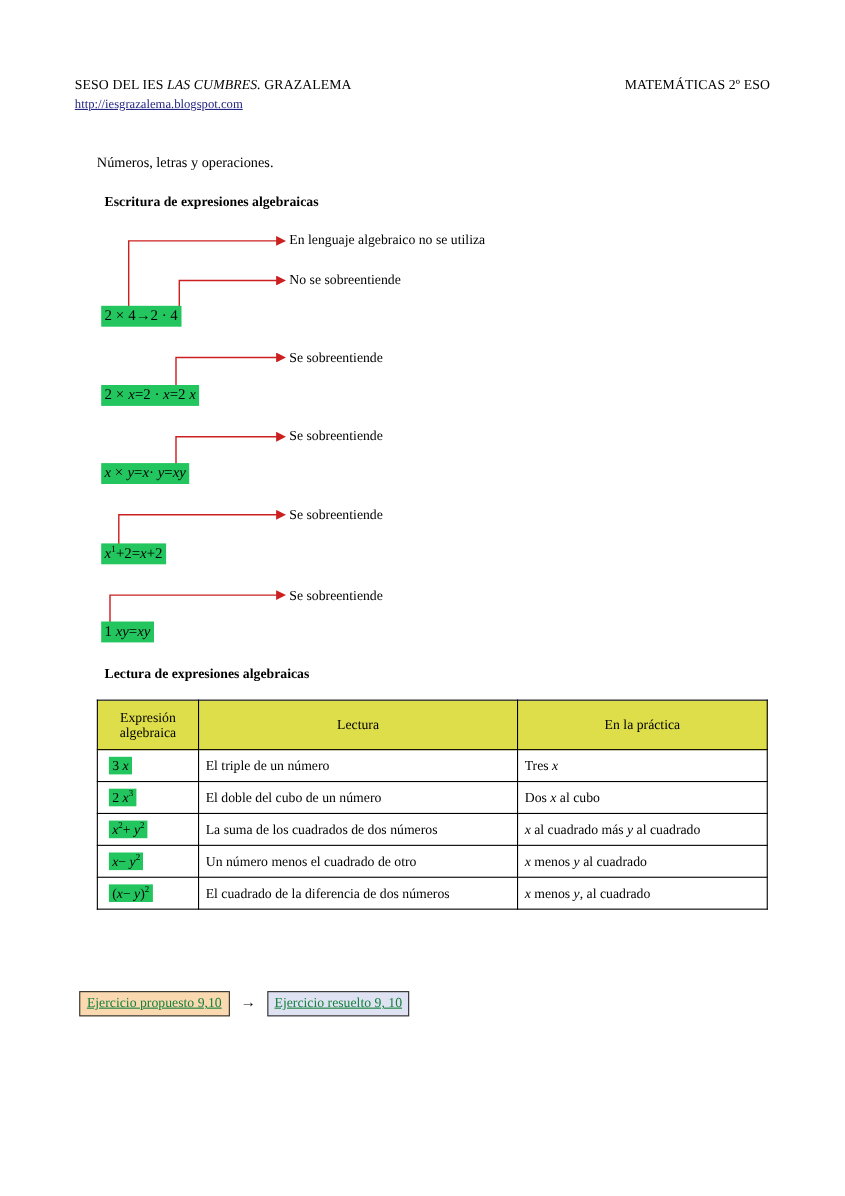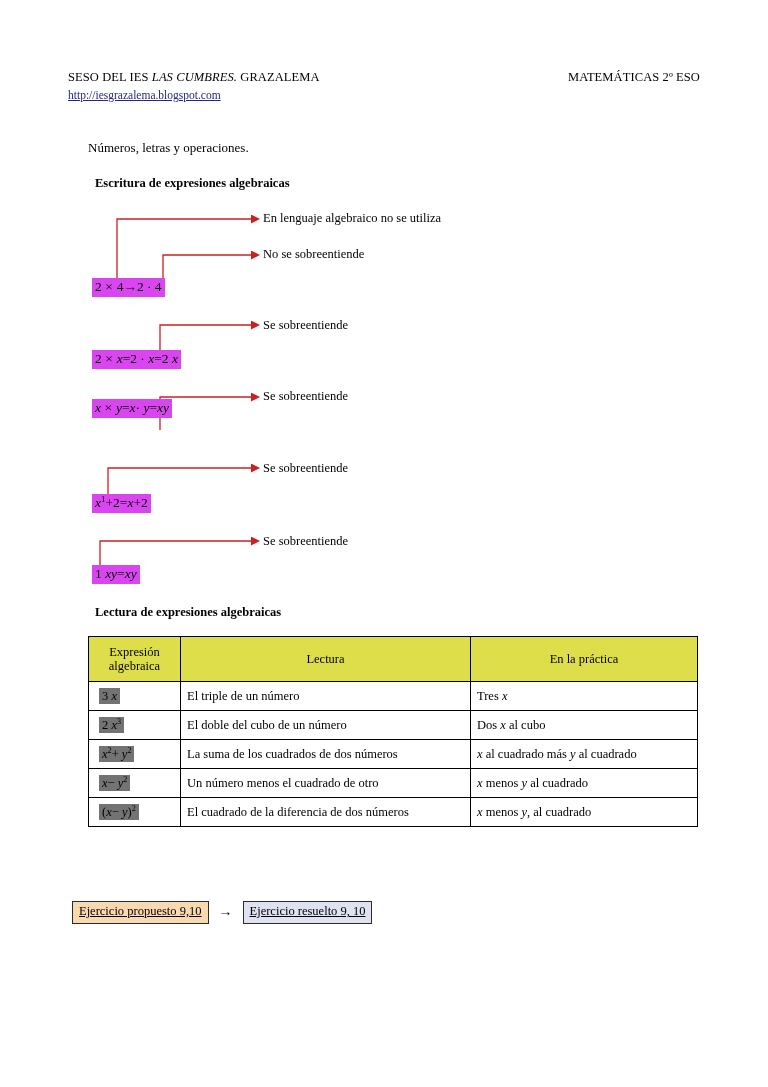--- a/index.html
+++ b/index.html
@@ -80,21 +80,21 @@
   
   .arrow-label {
     position: absolute;
     font-size: 12.5px;
     white-space: nowrap;
   }
 
   
   .formula {
     position: absolute;
-    background: #d946ef;
+    background: #22c55e;
     font-size: 13.5px;
     padding: 1px 3px;
     white-space: nowrap;
     line-height: 1.25;
   }
   .formula i, .mi { font-style: italic; }
   .formula sup, .cell-expr sup {
     font-size: 0.65em;
     vertical-align: super;
     line-height: 0;
@@ -137,21 +137,21 @@
   }
   table.lectura tbody td { height: 22px; }
   col.c1 { width: 92px; }
   col.c2 { width: 290px; }
   col.c3 { width: 227px; }
   .cell-expr {
     text-align: left;
     padding-left: 10px !important;
   }
   .cell-expr span.hl {
-    background: #737373;
+    background: #22c55e;
     padding: 1px 3px;
     white-space: nowrap;
   }
   .cell-txt { text-align: left; }
 
   
   .ex-row {
     position: absolute;
     left: 72px;
     top: 901px;
@@ -160,21 +160,21 @@
     gap: 8px;
   }
   .ex-box {
     border: 1px solid #2c2c2c;
     font-size: 12.5px;
     padding: 3px 6px 4px 6px;
     white-space: nowrap;
     line-height: 1.1;
   }
   .ex-box .lnk {
-    color: #000000;
+    color: #15803d;
     text-decoration: underline;
   }
   .ex-prop { background: #fbd9b0; }
   .ex-res  { background: #dfe2f2; }
   .ex-arrow {
     font-size: 14px;
     color: #000000;
     padding: 0 2px;
   }
 </style>
@@ -219,21 +219,21 @@
 
   <div class="arrow-label" style="left:263px; top:211px;">En lenguaje algebraico no se utiliza</div>
   <div class="arrow-label" style="left:263px; top:247px;">No se sobreentiende</div>
   <div class="arrow-label" style="left:263px; top:318px;">Se sobreentiende</div>
   <div class="arrow-label" style="left:263px; top:389px;">Se sobreentiende</div>
   <div class="arrow-label" style="left:263px; top:461px;">Se sobreentiende</div>
   <div class="arrow-label" style="left:263px; top:534px;">Se sobreentiende</div>
 
   <div class="formula" style="left:92px; top:278px;">2 <span class="sp">×</span> 4→2 · 4</div>
   <div class="formula" style="left:92px; top:350px;text-align:center;">2 <span class="sp">×</span> <i>x</i>=2 · <i>x</i>=2 <i>x</i></div>
-  <div class="formula" style="left:92px; top:399px;"><i>x</i> <span class="sp">×</span> <i>y</i>=<i>x</i>· <i>y</i>=<i>xy</i></div>
+  <div class="formula" style="left:92px; top:421px;"><i>x</i> <span class="sp">×</span> <i>y</i>=<i>x</i>· <i>y</i>=<i>xy</i></div>
   <div class="formula" style="left:92px; top:494px;"><i>x</i><sup>1</sup>+2=<i>x</i>+2</div>
   <div class="formula" style="left:92px; top:565px;">1 <i>xy</i>=<i>xy</i></div>
 
   <div class="blk-title" id="t-lectura">Lectura de expresiones algebraicas</div>
 
   <div class="tbl-wrap">
     <table class="lectura">
       <colgroup>
           <col class="c1">
           <col class="c2">

